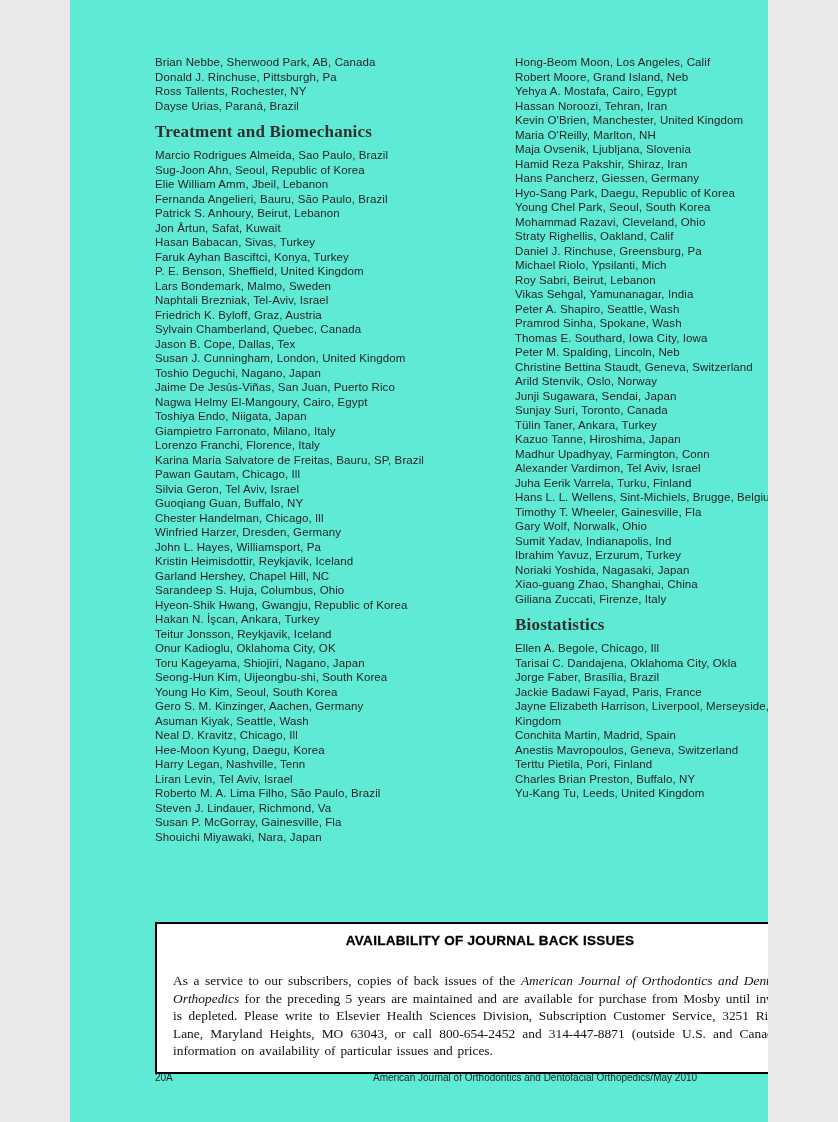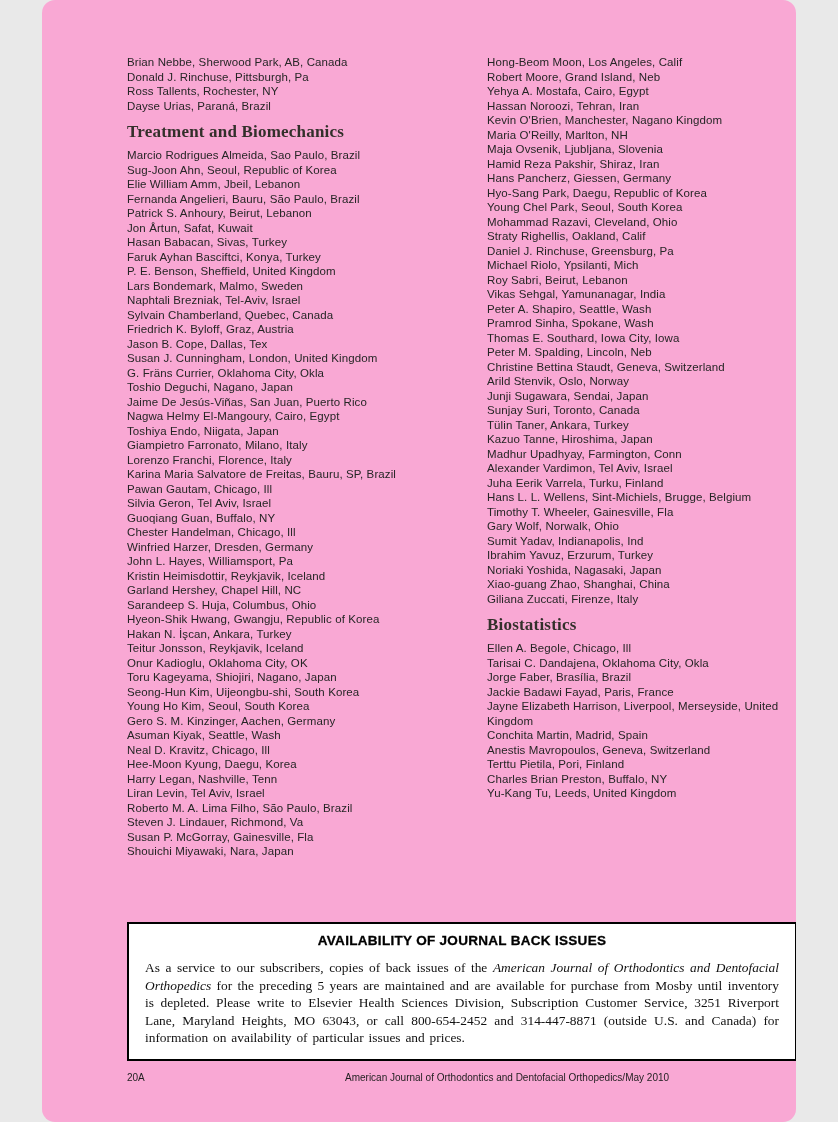--- a/index.html
+++ b/index.html
@@ -1,24 +1,23 @@
 <!DOCTYPE html>
 <html><head>
 <meta charset="utf-8">
 <style>
   html,body{margin:0;padding:0;background:#e9e9e9;}
   .page{
     position:relative;
-    width:754px;height:1122px;
+    width:698px;height:1122px;
     margin:0 auto;
-    background:#f9a8d4;
+    background:#5eead4;
     font-family:"Liberation Sans",sans-serif;
     color:#262626;
     overflow:hidden;
-    border-radius:13px;
   }
   .columns{
     position:absolute;
     top:55px;left:85px;width:672px;
     display:flex;
   }
   .col-left{width:360px;flex:0 0 360px;}
   .col-right{width:312px;flex:0 0 312px;}
   .entry{
     font-size:11.5px;
@@ -42,21 +41,21 @@
     padding:9px 16px 12px 16px;
     background:#ffffff;
   }
   .box-title{
     font-family:"Liberation Sans",sans-serif;
     font-weight:700;
     font-size:13.5px;
     text-align:center;
     color:#000000;
     letter-spacing:0.3px;
-    margin-bottom:11px;
+    margin-bottom:24px;
     -webkit-text-stroke:0.3px #000;
   }
   .box-body{
     font-family:"Liberation Serif","DejaVu Serif",serif;
     font-size:13.4px;
     line-height:17.5px;
     text-align:justify;
     color:#111111;
     margin:0;
     word-spacing:1.5px;
@@ -107,29 +106,28 @@
           <div class="entry">Hasan Babacan, Sivas, Turkey</div>
 
           <div class="entry">Faruk Ayhan Basciftci, Konya, Turkey</div>
 
           <div class="entry">P. E. Benson, Sheffield, United Kingdom</div>
 
           <div class="entry">Lars Bondemark, Malmo, Sweden</div>
 
           <div class="entry">Naphtali Brezniak, Tel-Aviv, Israel</div>
 
+          <div class="entry">Friedrich K. Byloff, Graz, Austria</div>
+
           <div class="entry">Sylvain Chamberland, Quebec, Canada</div>
 
-          <div class="entry">Friedrich K. Byloff, Graz, Austria</div>
-
           <div class="entry">Jason B. Cope, Dallas, Tex</div>
 
           <div class="entry">Susan J. Cunningham, London, United Kingdom</div>
 
-          <div class="entry">G. Fräns Currier, Oklahoma City, Okla</div>
 
           <div class="entry">Toshio Deguchi, Nagano, Japan</div>
 
           <div class="entry">Jaime De Jesús-Viñas, San Juan, Puerto Rico</div>
 
           <div class="entry">Nagwa Helmy El-Mangoury, Cairo, Egypt</div>
 
           <div class="entry">Toshiya Endo, Niigata, Japan</div>
 
           <div class="entry">Giampietro Farronato, Milano, Italy</div>
@@ -196,21 +194,21 @@
       <div class="list">
 
           <div class="entry">Hong-Beom Moon, Los Angeles, Calif</div>
 
           <div class="entry">Robert Moore, Grand Island, Neb</div>
 
           <div class="entry">Yehya A. Mostafa, Cairo, Egypt</div>
 
           <div class="entry">Hassan Noroozi, Tehran, Iran</div>
 
-          <div class="entry">Kevin O'Brien, Manchester, Nagano Kingdom</div>
+          <div class="entry">Kevin O'Brien, Manchester, United Kingdom</div>
 
           <div class="entry">Maria O'Reilly, Marlton, NH</div>
 
 
           <div class="entry">Maja Ovsenik, Ljubljana, Slovenia</div>
 
           <div class="entry">Hamid Reza Pakshir, Shiraz, Iran</div>
 
           <div class="entry">Hans Pancherz, Giessen, Germany</div>
 

